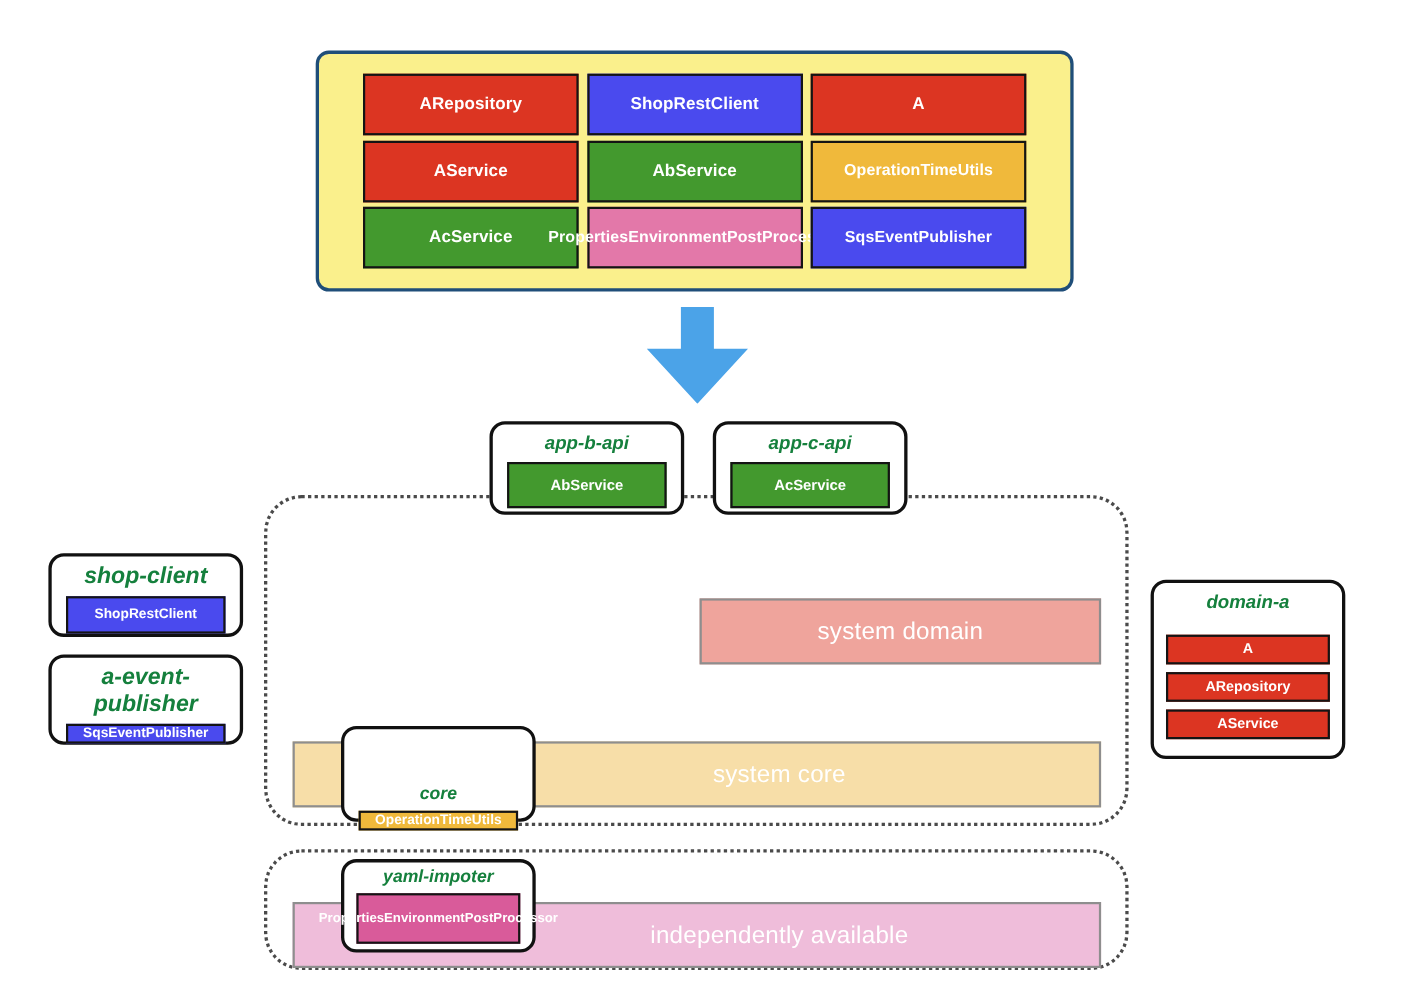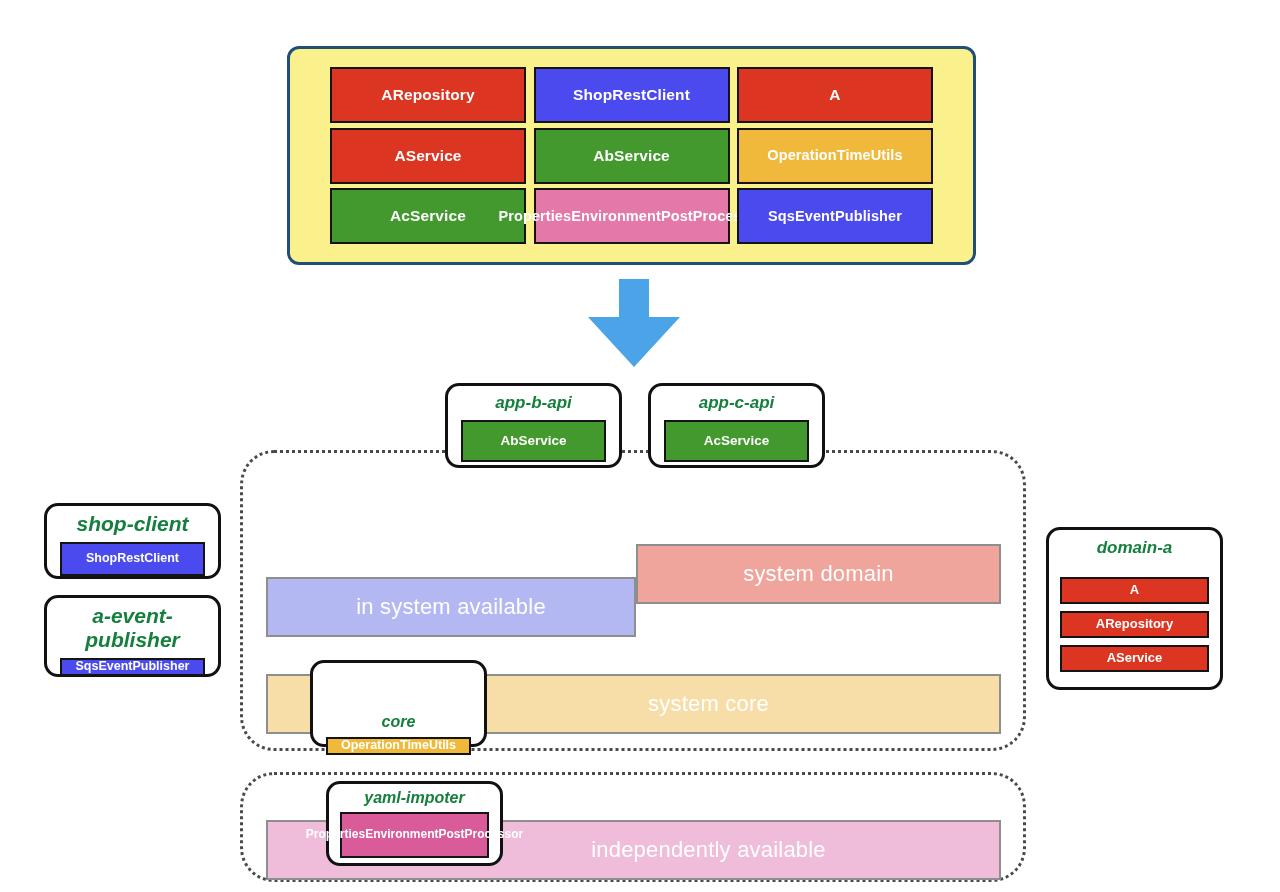--- a/index.html
+++ b/index.html
@@ -134,21 +134,21 @@
   .core-card {
     left: 310px; top: 660px; width: 177px; height: 87px; padding-top: 6px;
   }
   .core-card .mod-title { font-size: 16px; margin-bottom: 6px; margin-top: 44px; }
   .core-card .mod-chip {
     width: 145px; height: 45px; background: #F0B93B; font-size: 12.5px;
   }
 
   
   .yaml-card {
-    left: 326px; top: 781px; width: 177px; height: 85px; padding-top: 5px;
+    left: 310px; top: 781px; width: 177px; height: 85px; padding-top: 5px;
   }
   .yaml-card .mod-title { font-size: 16px; margin-bottom: 5px; }
   .yaml-card .mod-chip {
     width: 149px; height: 46px; background: #D95B9A; font-size: 12px;
   }
 
   
   .dotted {
     border: 3px dotted #4a4a4a;
     border-radius: 34px;
@@ -224,21 +224,20 @@
   <div class="abs arrow-wrap">
     <svg width="92" height="88" viewBox="0 0 92 88" xmlns="http://www.w3.org/2000/svg">
       <polygon points="31,0 61,0 61,38 92,38 46,88 0,38 31,38" fill="#4BA3E8"></polygon>
     </svg>
   </div>
 
   <div class="abs dotted dotted-main"></div>
   <div class="abs dotted dotted-bottom"></div>
 
 
-  <div class="abs bar bar-insystem">in system available</div>
 
   <div class="abs bar bar-sysdomain">system domain</div>
 
   <div class="abs bar bar-syscore bar-label-offset-right">system core</div>
 
   <div class="abs bar bar-independently bar-label-offset-right">independently available</div>
 
   <div class="abs mod app-card" style="left:445px; top:383px;">
     <div class="mod-title">app-b-api</div>
     <div class="mod-chip">AbService</div>

